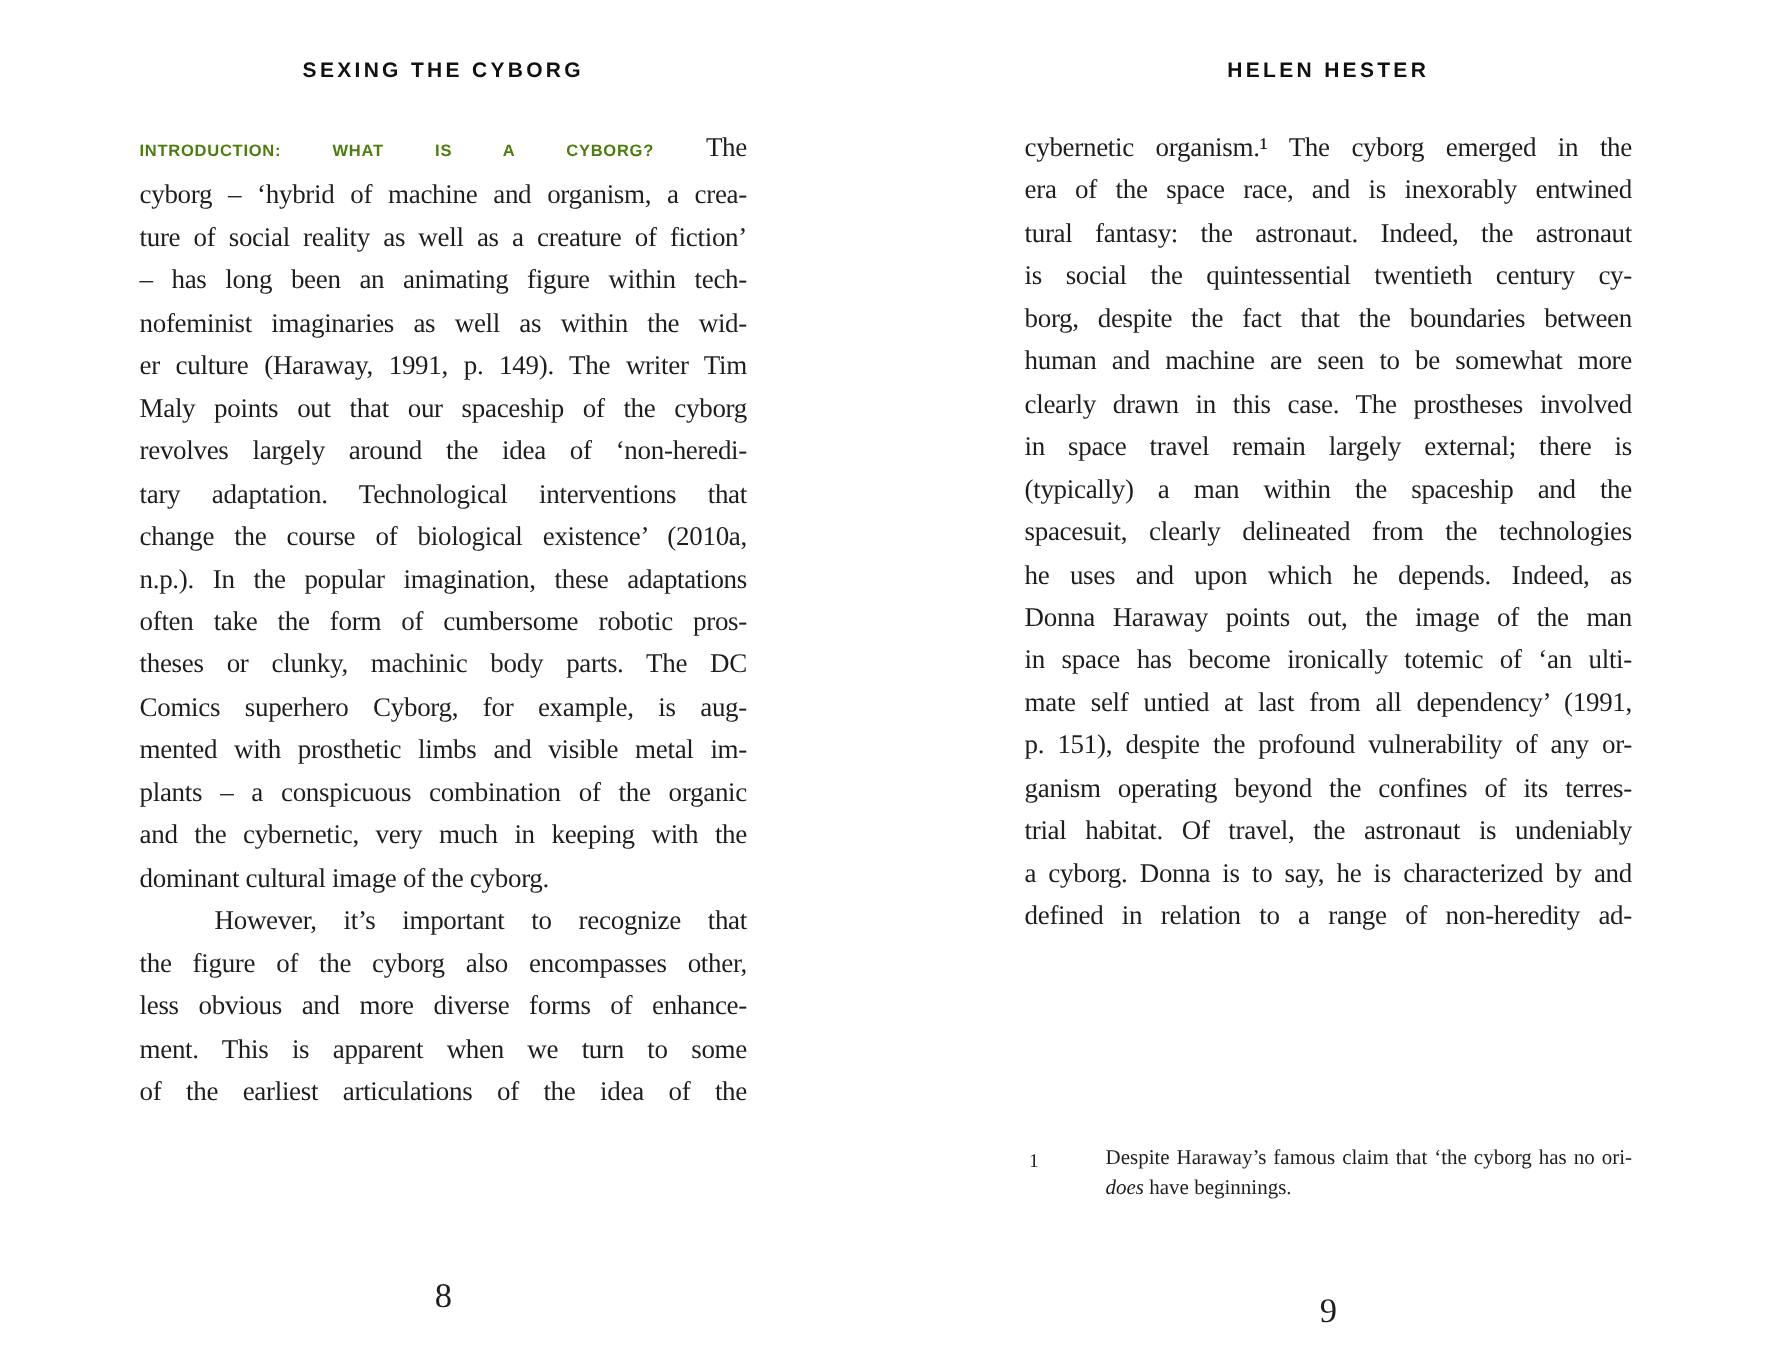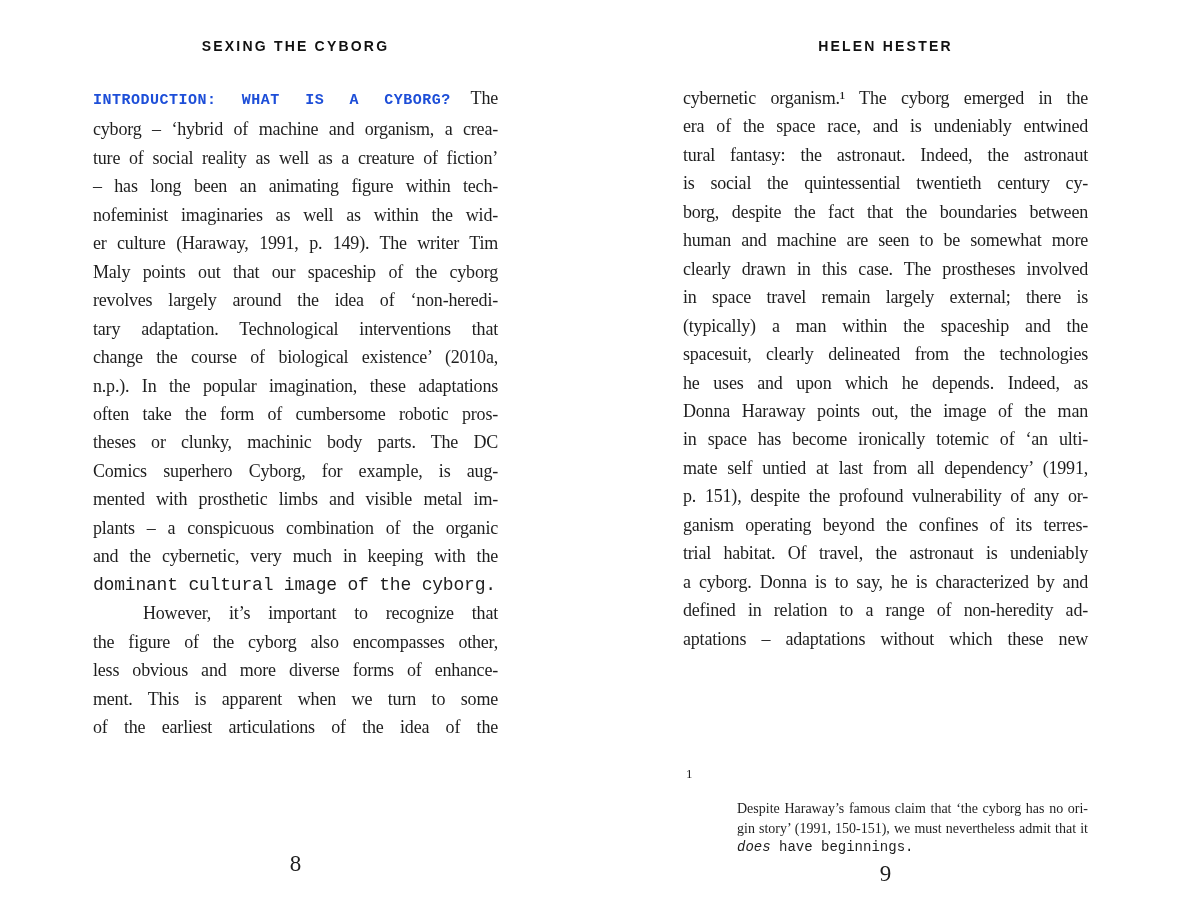--- a/index.html
+++ b/index.html
@@ -40,48 +40,48 @@
     left: 0;
     width: 405px;
     font-size: 18px;
     line-height: 28.45px;
     letter-spacing: -0.2px;
     color: #1e1e1e;
   }
   .body-top { top: 84px; }
 
   .line { text-align: justify; text-align-last: justify; }
-  .line.endline { text-align-last: left; font-family: Liberation Mono, monospace; }
+  .line.endline { text-align-last: left; }
 
   .runin {
-    font-family: Liberation Mono, monospace;
+    font-family: Liberation Sans, sans-serif;
     font-weight: 700;
-    font-size: 15px;
+    font-size: 11px;
     letter-spacing: 0.5px;
-    color: #1d4ed8;
+    color: #4d7c0f;
   }
 
   .italic { font-style: italic; }
 
   .footnote-block {
     position: absolute;
     top: 763px;
     left: 0;
     width: 405px;
     font-size: 14px;
     line-height: 19.6px;
     color: #1e1e1e;
   }
   .footnote-number {
     position: absolute;
     left: 3px;
     top: 1px;
     font-size: 13px;
   }
-  .footnote-text { margin-left: 54px; margin-top: 36px; }
+  .footnote-text { margin-left: 54px; }
 
   .page-number {
     position: absolute;
     left: 0;
     width: 100%;
     text-align: center;
     font-size: 23px;
     color: #1e1e1e;
   }
   .pn-left  { top: 851px; }
@@ -127,47 +127,45 @@
 
     <div class="page-number pn-left">8</div>
   </div>
 
   <div class="page page-right">
     <div class="running-head">HELEN HESTER</div>
 
     <div class="body-text body-top">
       <div>
           <div class="line"><span>cybernetic organism.¹ The cyborg emerged in the</span></div>
-          <div class="line"><span>era of the space race, and is undeniably entwined</span></div>
+          <div class="line"><span>era of the space race, and is inexorably entwined</span></div>
           <div class="line"><span>tural fantasy: the astronaut. Indeed, the astronaut</span></div>
           <div class="line"><span>is social the quintessential twentieth century cy-</span></div>
           <div class="line"><span>borg, despite the fact that the boundaries between</span></div>
           <div class="line"><span>human and machine are seen to be somewhat more</span></div>
           <div class="line"><span>clearly drawn in this case. The prostheses involved</span></div>
           <div class="line"><span>in space travel remain largely external; there is</span></div>
           <div class="line"><span>(typically) a man within the spaceship and the</span></div>
           <div class="line"><span>spacesuit, clearly delineated from the technologies</span></div>
           <div class="line"><span>he uses and upon which he depends. Indeed, as</span></div>
           <div class="line"><span>Donna Haraway points out, the image of the man</span></div>
           <div class="line"><span>in space has become ironically totemic of ‘an ulti-</span></div>
           <div class="line"><span>mate self untied at last from all dependency’ (1991,</span></div>
           <div class="line"><span>p. 151), despite the profound vulnerability of any or-</span></div>
           <div class="line"><span>ganism operating beyond the confines of its terres-</span></div>
           <div class="line"><span>trial habitat. Of travel, the astronaut is undeniably</span></div>
           <div class="line"><span>a cyborg. Donna is to say, he is characterized by and</span></div>
           <div class="line"><span>defined in relation to a range of non-heredity ad-</span></div>
-          <div class="line"><span>aptations – adaptations without which these new</span></div>
         </div>
     </div>
 
     <div class="footnote-block">
       <span class="footnote-number">1</span>
       <div class="footnote-text">
           <div class="line"><span>Despite Haraway’s famous claim that ‘the cyborg has no ori-</span></div>
-          <div class="line"><span>gin story’ (1991, 150-151), we must nevertheless admit that it</span></div>
           <div class="line endline"><span class="italic">does</span><span> have beginnings.</span></div>
         </div>
     </div>
 
     <div class="page-number pn-right">9</div>
   </div>
 
 </div>
 
 </body></html>

